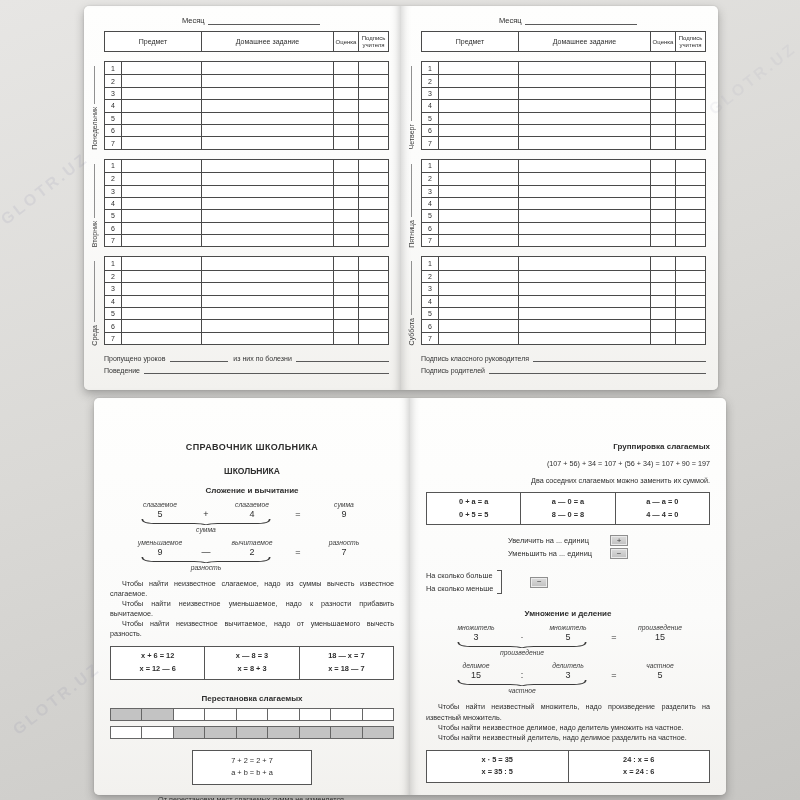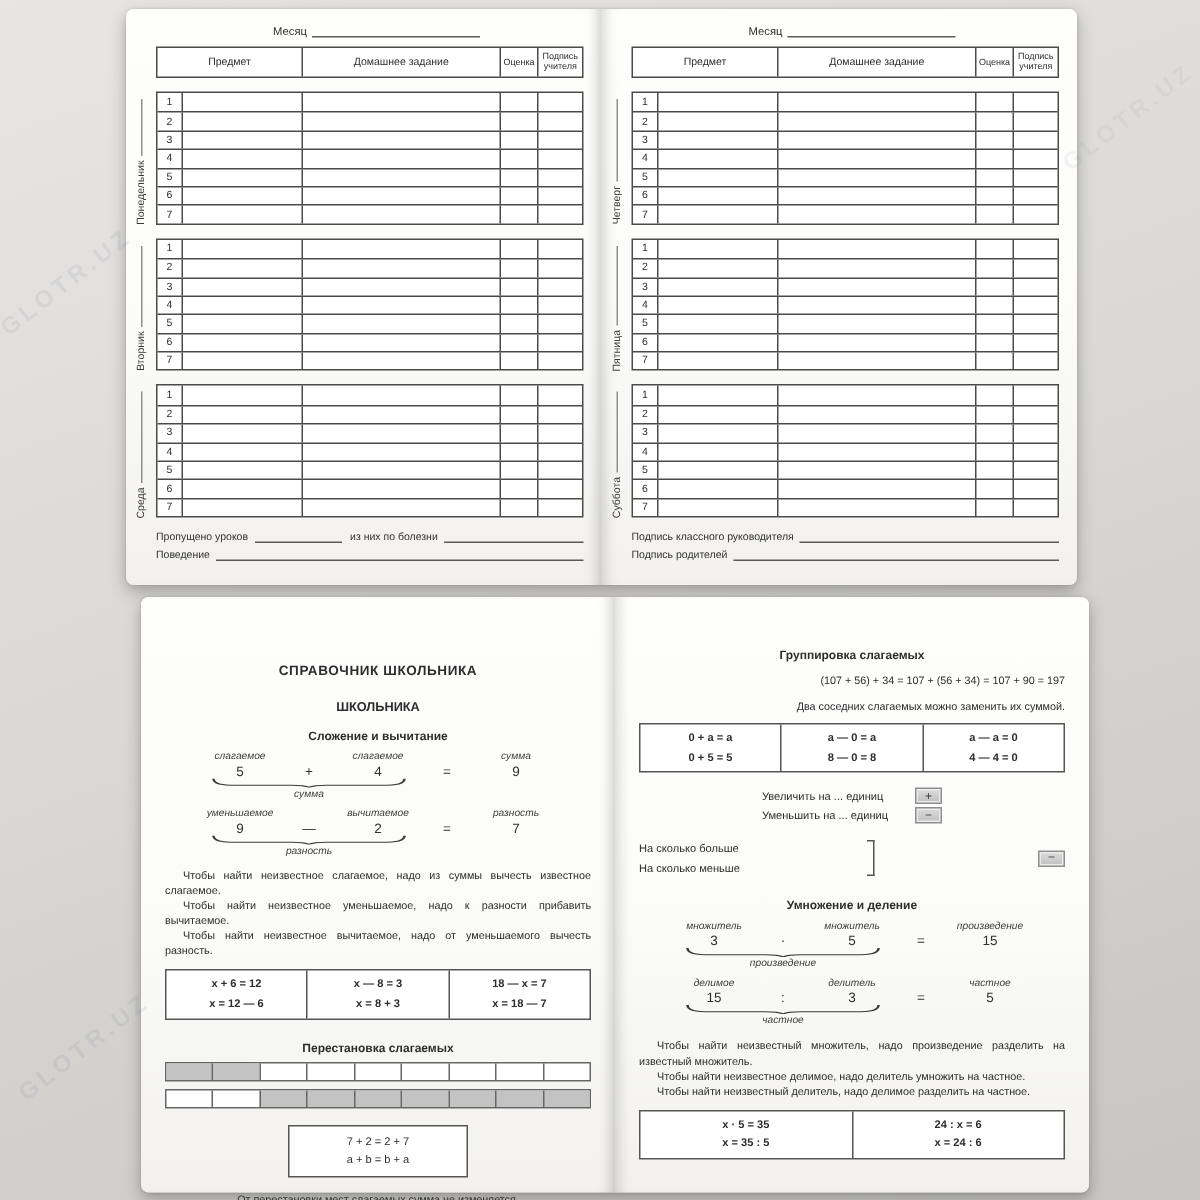--- a/index.html
+++ b/index.html
@@ -44,21 +44,21 @@
   .fline{display:flex;align-items:flex-end;margin-top:4px;}
   .fline .lbl{white-space:nowrap;}
   .uline.short{width:58px;margin:0 5px;}
   .uline.grow{flex:1;margin-left:4px;}
 
   
   .ref{padding:14px 16px;font-size:7.2px;color:#2d2d2d;box-sizing:border-box;}
   .ref h1{font-size:9px;text-align:center;margin:30px 0 0;letter-spacing:.4px;font-weight:bold;}
   .ref h2{font-size:8.5px;text-align:center;margin:14px 0 0;font-weight:bold;}
   .ref h3{font-size:8px;text-align:center;margin:10px 0 0;font-weight:bold;}
-  .ref h3.first{margin-top:20px;}
+  .ref h3.first{margin-top:30px;text-align:right;}
   .ref h3.spaced{margin-top:14px;}
   .diagram{display:grid;grid-template-columns:62px 30px 62px 30px 62px;justify-content:center;margin-top:6px;}
   .dg-lab{font-style:italic;font-size:6.8px;text-align:center;grid-row:1;color:#3c3c3c;}
   .dg-val{font-size:9px;text-align:center;grid-row:2;padding-top:1px;}
   .dg-brace{grid-row:3;grid-column:1/4;height:6px;padding:0 12px;box-sizing:border-box;}
   .dg-brace svg{display:block;width:100%;height:100%;}
   .dg-blab{grid-row:4;grid-column:1/4;text-align:center;font-style:italic;font-size:6.8px;padding-top:1px;color:#3c3c3c;}
   .rules{margin-top:8px;}
   .rules p{margin:0;text-indent:12px;text-align:justify;line-height:1.4;}
   .eqtable{display:flex;border:1px solid #555;margin-top:7px;background:#fff;}
@@ -73,21 +73,21 @@
     line-height:1.7;font-size:7.4px;background:#fff;}
   .combox .it{}
   .note{text-align:center;margin:10px 0 0;}
   .center{text-align:right;margin:8px 0 0;}
   .incdec{display:flex;justify-content:center;align-items:center;margin-top:9px;gap:18px;}
   .txtcol{line-height:1.8;font-size:7.4px;}
   .pmcol{display:flex;flex-direction:column;gap:2px;}
   .pm{width:16px;height:9px;background:linear-gradient(#dcdcdc,#c0c0c0);border:1px solid #8f8f8f;
     display:flex;align-items:center;justify-content:center;font-size:8px;line-height:1;color:#3f3f3f;
     box-shadow:inset 0 0 0 1px #ebebeb;}
-  .morelss{display:flex;justify-content:space-between;align-items:center;margin-top:8px;}
+  .morelss{display:flex;justify-content:flex-start;align-items:center;margin-top:8px;}
   .rbracket{width:4px;align-self:stretch;border:1px solid #555;border-left:none;margin:1px 0 1px 4px;}
   .morelss .pm{margin-left:28px;}
 </style>
 </head>
 <body>
 
 <div class="photo">
   <div class="wm wm1">GLOTR.UZ</div>
   <div class="wm wm2">GLOTR.UZ</div>
   <div class="wm wm3">GLOTR.UZ</div>

